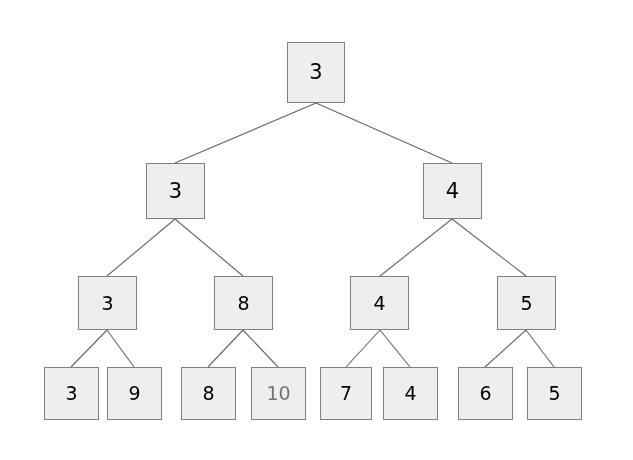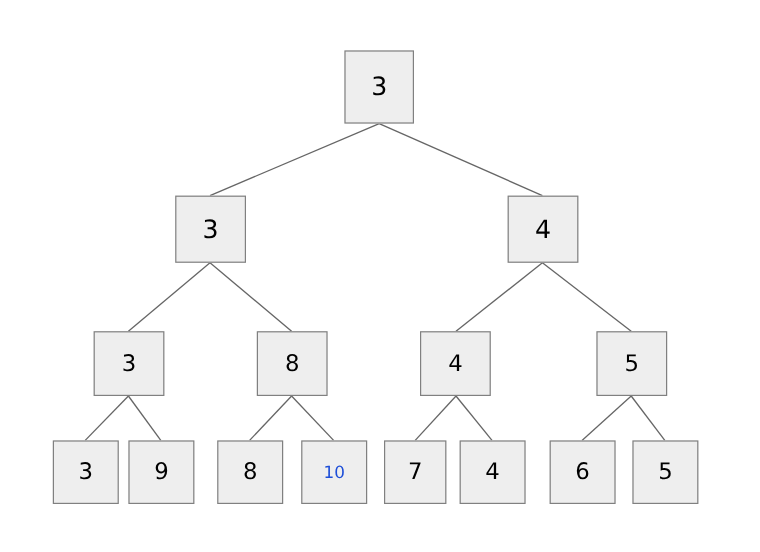--- a/index.html
+++ b/index.html
@@ -102,21 +102,21 @@
       <div class="tree-node" style="left: 44px; top: 367px; width: 55px; height: 53px; background: rgb(238, 238, 238); border-color: rgb(128, 128, 128);">
         <span class="node-label" style="font-size: 19px; color: rgb(0, 0, 0);">3</span>
       </div>
       <div class="tree-node" style="left: 107px; top: 367px; width: 55px; height: 53px; background: rgb(238, 238, 238); border-color: rgb(128, 128, 128);">
         <span class="node-label" style="font-size: 19px; color: rgb(0, 0, 0);">9</span>
       </div>
       <div class="tree-node" style="left: 181px; top: 367px; width: 55px; height: 53px; background: rgb(238, 238, 238); border-color: rgb(128, 128, 128);">
         <span class="node-label" style="font-size: 19px; color: rgb(0, 0, 0);">8</span>
       </div>
       <div class="tree-node" style="left: 251px; top: 367px; width: 55px; height: 53px; background: rgb(238, 238, 238); border-color: rgb(128, 128, 128);">
-        <span class="node-label" style="font-size: 14px; color: #1d4ed8;">10</span>
+        <span class="node-label" style="font-size: 19px; color: #737373;">10</span>
       </div>
       <div class="tree-node" style="left: 320px; top: 367px; width: 52px; height: 53px; background: rgb(238, 238, 238); border-color: rgb(128, 128, 128);">
         <span class="node-label" style="font-size: 19px; color: rgb(0, 0, 0);">7</span>
       </div>
       <div class="tree-node" style="left: 383px; top: 367px; width: 55px; height: 53px; background: rgb(238, 238, 238); border-color: rgb(128, 128, 128);">
         <span class="node-label" style="font-size: 19px; color: rgb(0, 0, 0);">4</span>
       </div>
       <div class="tree-node" style="left: 458px; top: 367px; width: 55px; height: 53px; background: rgb(238, 238, 238); border-color: rgb(128, 128, 128);">
         <span class="node-label" style="font-size: 19px; color: rgb(0, 0, 0);">6</span>
       </div>

